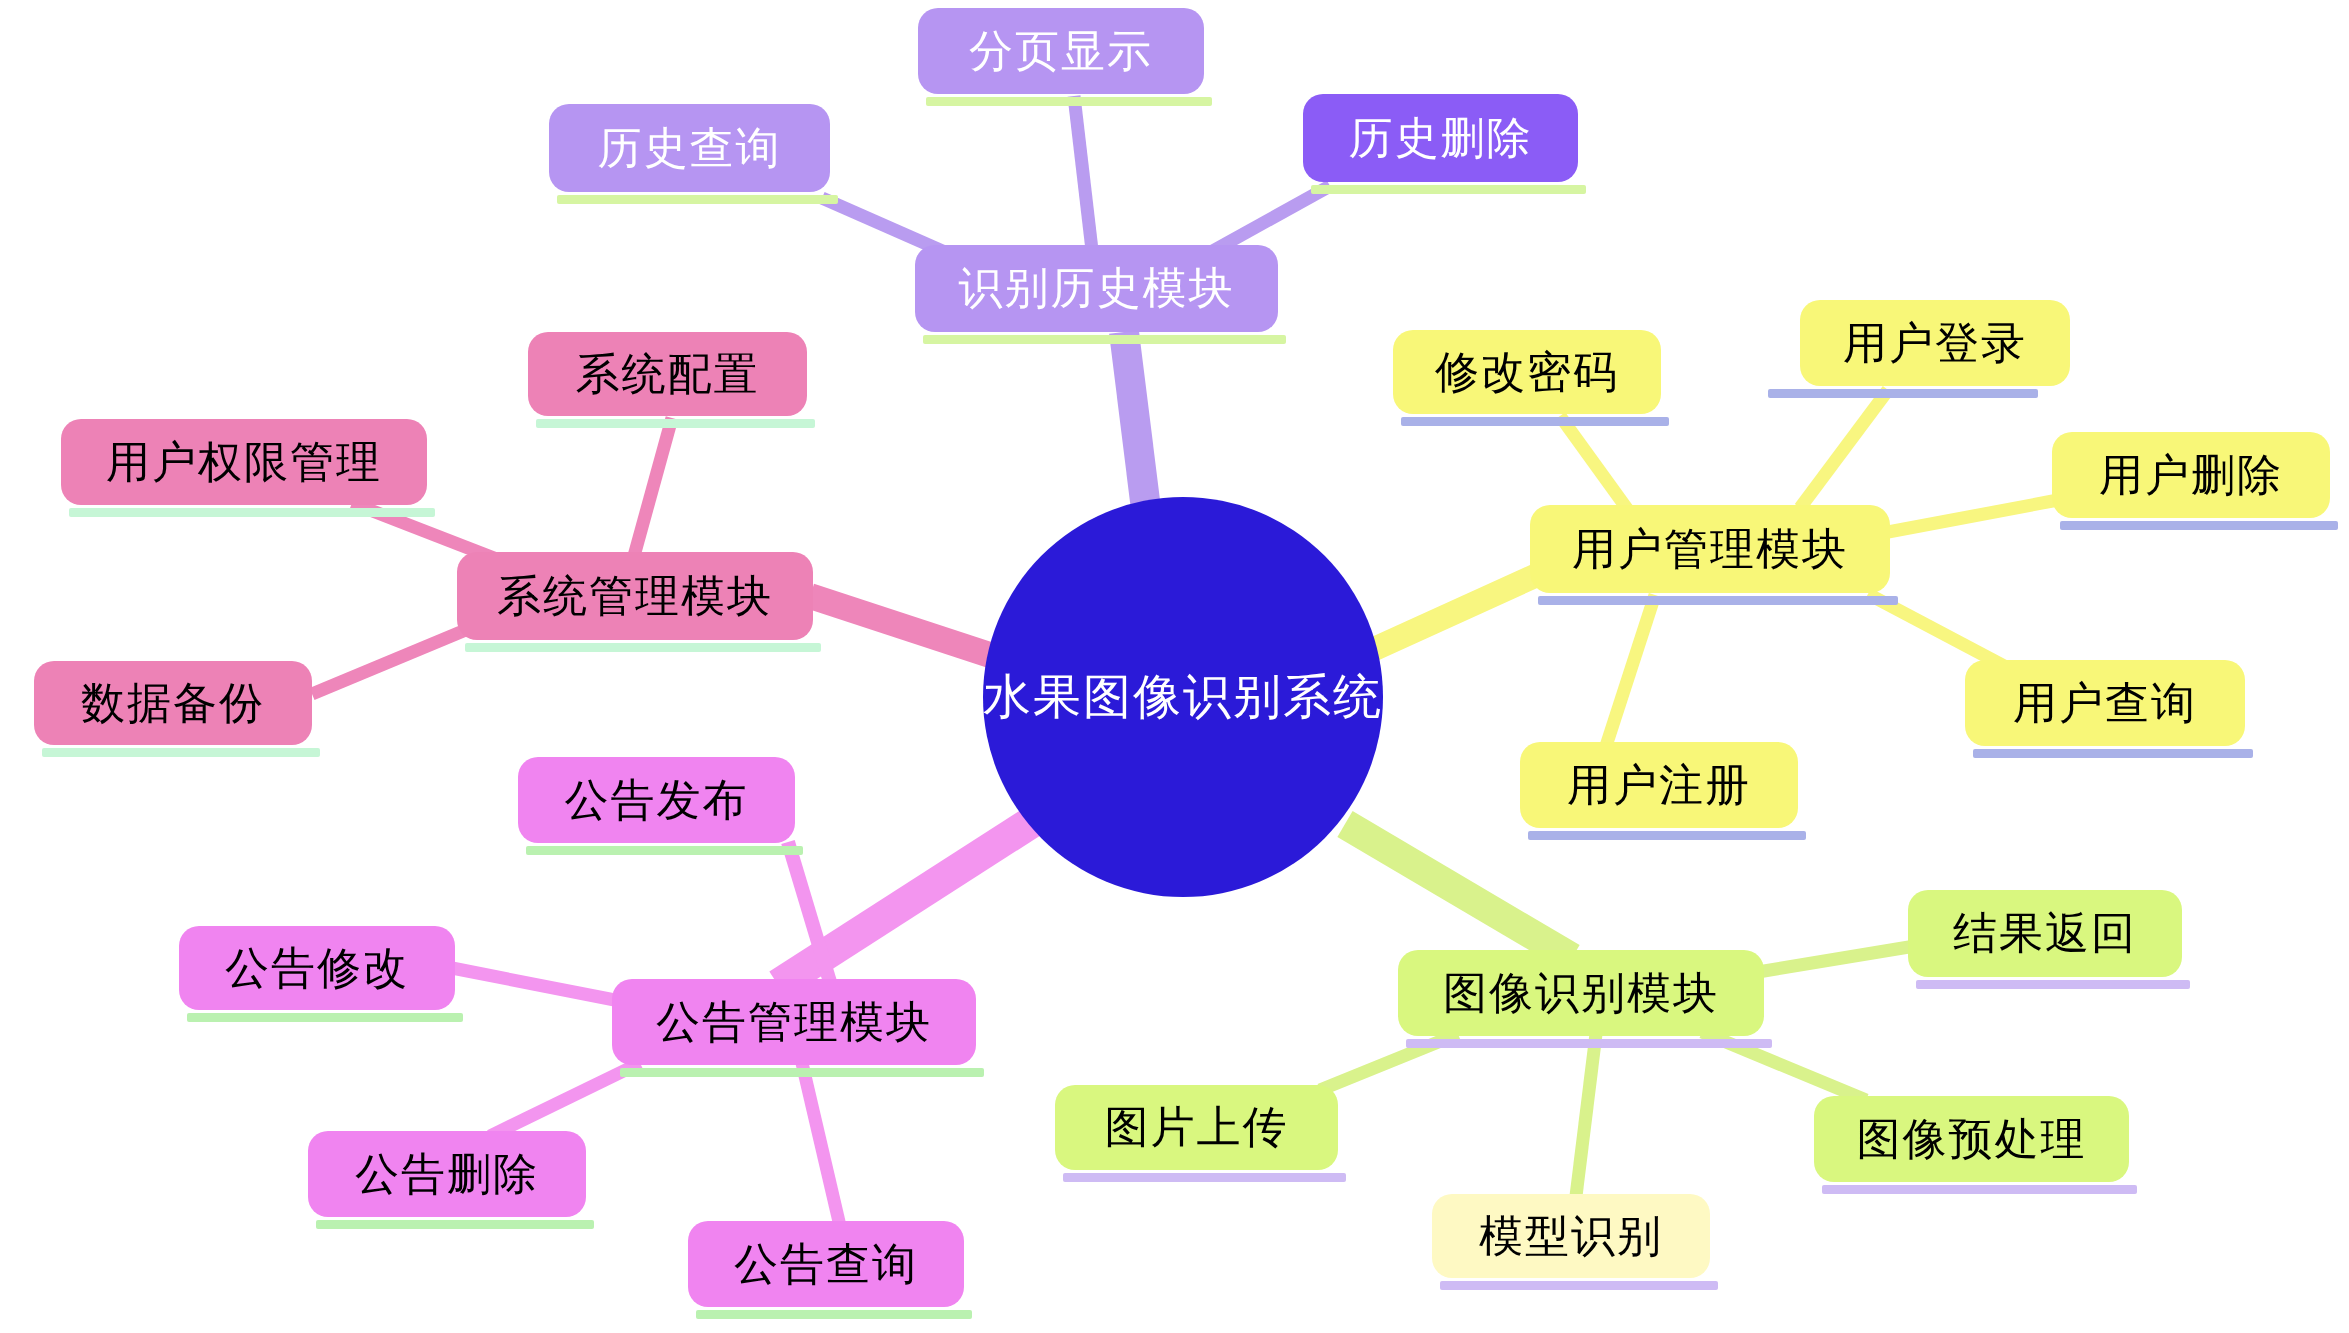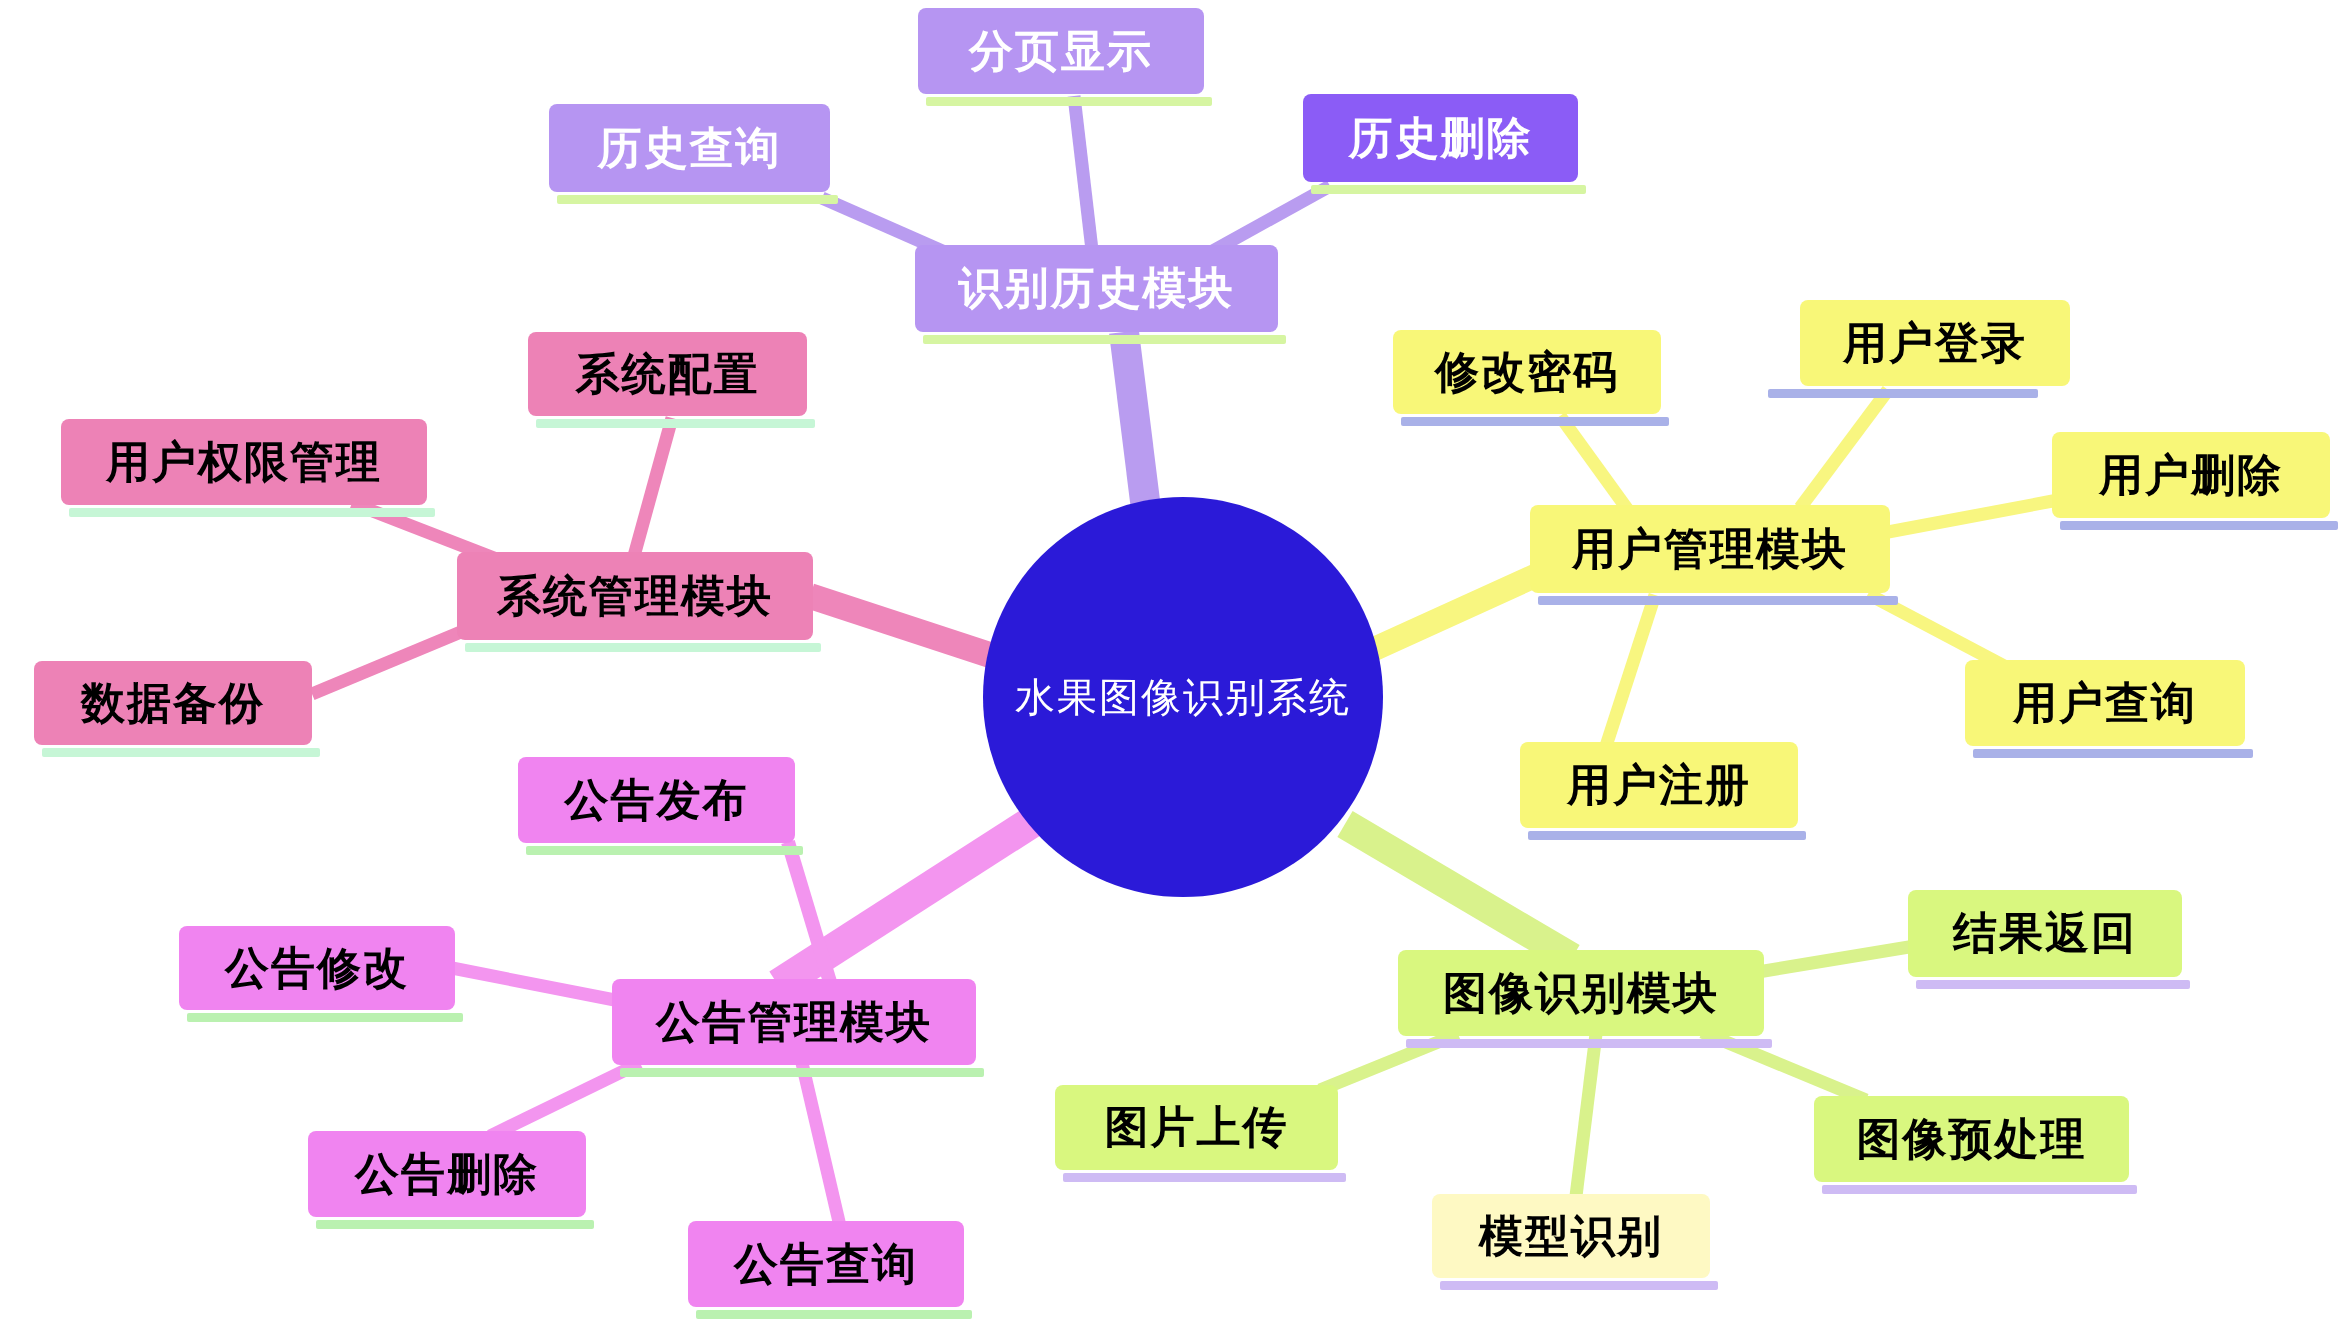--- a/index.html
+++ b/index.html
@@ -7,32 +7,32 @@
     position:relative;
     width:2349px;height:1333px;
     background:#ffffff;
     overflow:hidden;
     font-family:"Liberation Sans","DejaVu Sans",sans-serif;
   }
   #links-svg{position:absolute;left:0;top:0;width:100%;height:100%;}
   .node{
     position:absolute;
     display:flex;align-items:center;justify-content:center;
-    border-radius:8px;
-    font-size:44px;font-weight:700;letter-spacing:2px;
+    border-radius:20px;
+    font-size:44px;font-weight:400;letter-spacing:2px;
     white-space:nowrap;
     z-index:3;
   }
   .underline{
     position:absolute;height:9px;border-radius:2px;z-index:2;
   }
   .center-node{
     position:absolute;border-radius:50%;
     display:flex;align-items:center;justify-content:center;
-    font-size:40px;font-weight:500;letter-spacing:2px;
+    font-size:48px;font-weight:500;letter-spacing:2px;
     white-space:nowrap;
     z-index:4;
   }
 </style>
 </head>
 <body>
 
 <div id="stage" style="width: 2349px; height: 1333px; background: rgb(255, 255, 255);">
   <svg id="links-svg" xmlns="http://www.w3.org/2000/svg" viewBox="0 0 2349 1333">
       <line x1="1124" y1="332" x2="1148" y2="525" stroke="#b99cf0" stroke-width="30"></line>

